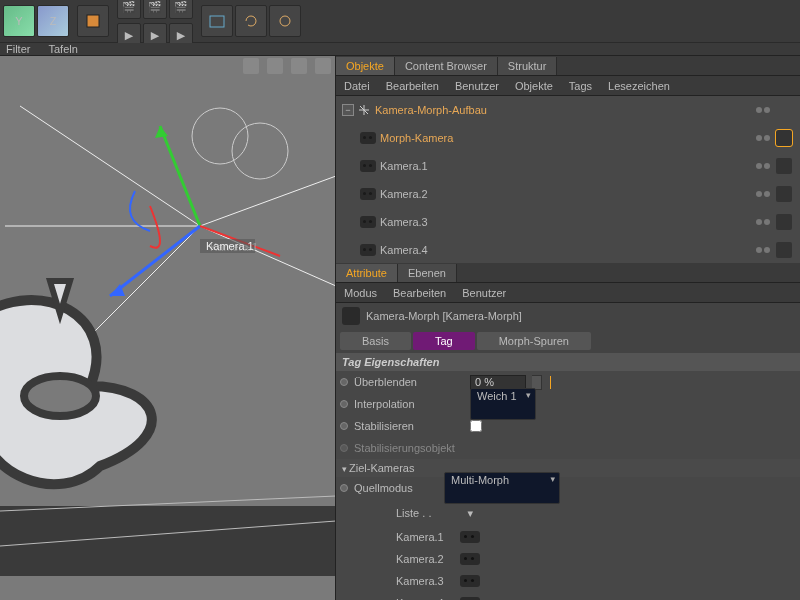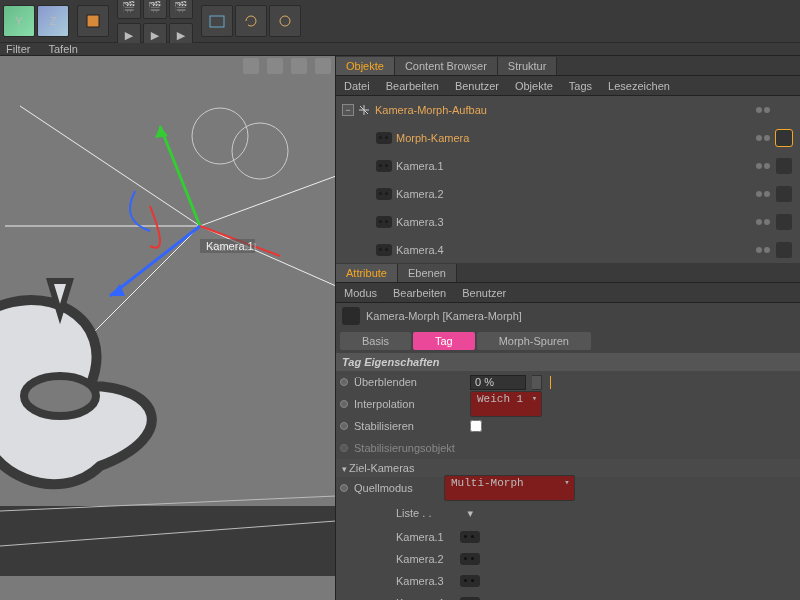--- a/index.html
+++ b/index.html
@@ -25,48 +25,48 @@
 
 .tabrow { height: 20px; background: #3a3a3a; display: flex; align-items: center; border-bottom: 1px solid #222; }
 .tab { padding: 3px 10px; background: #494949; border-right: 1px solid #2a2a2a; cursor: pointer; }
 .tab.active { background: #545454; color: #f5a623; }
 
 .menurow { height: 20px; background: #3a3a3a; display: flex; align-items: center; gap: 16px; padding: 0 8px; border-bottom: 1px solid #222; }
 .menurow span { cursor: pointer; }
 
 .objtree { background: #484848; padding: 4px 0; }
 .treerow { display: flex; align-items: center; height: 19px; padding-left: 6px; position: relative; }
-.treerow.indent1 { padding-left: 26px; margin-top: 9px; }
+.treerow.indent1 { padding-left: 10px; margin-top: 9px; }
 .treerow .toggle { width: 12px; height: 12px; border: 1px solid #888; background: #555; text-align: center; line-height: 10px; margin-right: 3px; font-size:9px;}
 .treerow .space { width: 14px; }
 .treerow .objicon { width: 16px; height: 12px; background: #2a2a2a; border-radius: 3px; margin-right: 4px; position:relative; }
 .treerow .objicon::after { content:""; position:absolute; width:3px;height:3px;background:#1a1a1a;border-radius:50%; left:3px; top:4px; box-shadow:6px 0 0 #1a1a1a; }
 .treerow .nullicon { width:14px;height:14px; margin-right:4px; }
 .treerow .lab { cursor: pointer; }
 .treerow .lab.orange { color: #e8a856; }
 .treerow .dots { position: absolute; right: 30px; display:flex; gap:2px;}
 .treerow .dots i { width:6px;height:6px;border-radius:50%;background:#777;display:block;}
 .treerow .tagbox { position:absolute; right:8px; width:16px;height:16px; background:#333; border-radius:2px;}
 .tagbox.sel { outline: 1px solid #f5a623; }
 .obj-title { display:flex; align-items:center; gap:6px; padding: 4px 6px; background:#434343;text-align:right;}
 .obj-title .ico { width:18px;height:18px;background:#2a2a2a;border-radius:3px;}
 
 .subtabs { display:flex; padding: 3px 4px; background:#434343; gap:2px;}
 .subtabs .st { padding:3px 22px; background:#555; cursor:pointer; border-radius:2px;}
-.subtabs .st.blue { background:#ec4899; color:#fff;}
+.subtabs .st.blue { background:#701a75; color:#fff;}
 
 .props { background:#474747; }
 .prop-hdr { background:#555; padding:3px 6px; font-weight:bold; color:#ccc;font-style:italic;}
 .prop-row { display:flex; align-items:center; height:22px; padding:0 4px; gap:6px;}
 .prop-row .dot { width:8px;height:8px;border-radius:50%;background:#666;border:1px solid #888;}
 .prop-row .lbl { width:110px; }
 .prop-row input[type=text] { background:#333; border:1px solid #222; color:#ccc; padding:1px 4px; width:56px; height:15px;}
 .prop-row .spinner { width:10px;height:15px;background:#555;border:1px solid #333; border-left:none;}
 .prop-row .cursor { display:inline-block; width:1px; height:13px; background:#f5a623; margin-left:2px; }
-.prop-row .dd { background:#7f1d1d; padding:1px 18px 11px 6px; border-radius:2px; position:relative; cursor:pointer; border:1px solid #333;font-family:Liberation Mono, monospace;}
+.prop-row .dd { background:#0f172a; padding:1px 18px 17px 6px; border-radius:2px; position:relative; cursor:pointer; border:1px solid #333;}
 .prop-row .dd::after { content:"▾"; position:absolute; right:4px; font-size:9px; color:#aaa;}
 .prop-row input[type=checkbox]{ width:12px;height:12px;}
 
 .coll-hdr { background:#4a4a4a; padding:3px 6px; cursor:pointer;}
 .coll-hdr::before { content:"▾ "; font-size:9px;}
 
 .camlist { padding: 8px 0 8px 60px; }
 .camlist .hdr {display:flex; gap:36px; padding-bottom:6px;}
 .camlist .row { display:flex; align-items:center; gap:16px; height:22px;}
 .camlist .row .ci { width:20px;height:12px;background:#2a2a2a;border-radius:3px;position:relative;}

